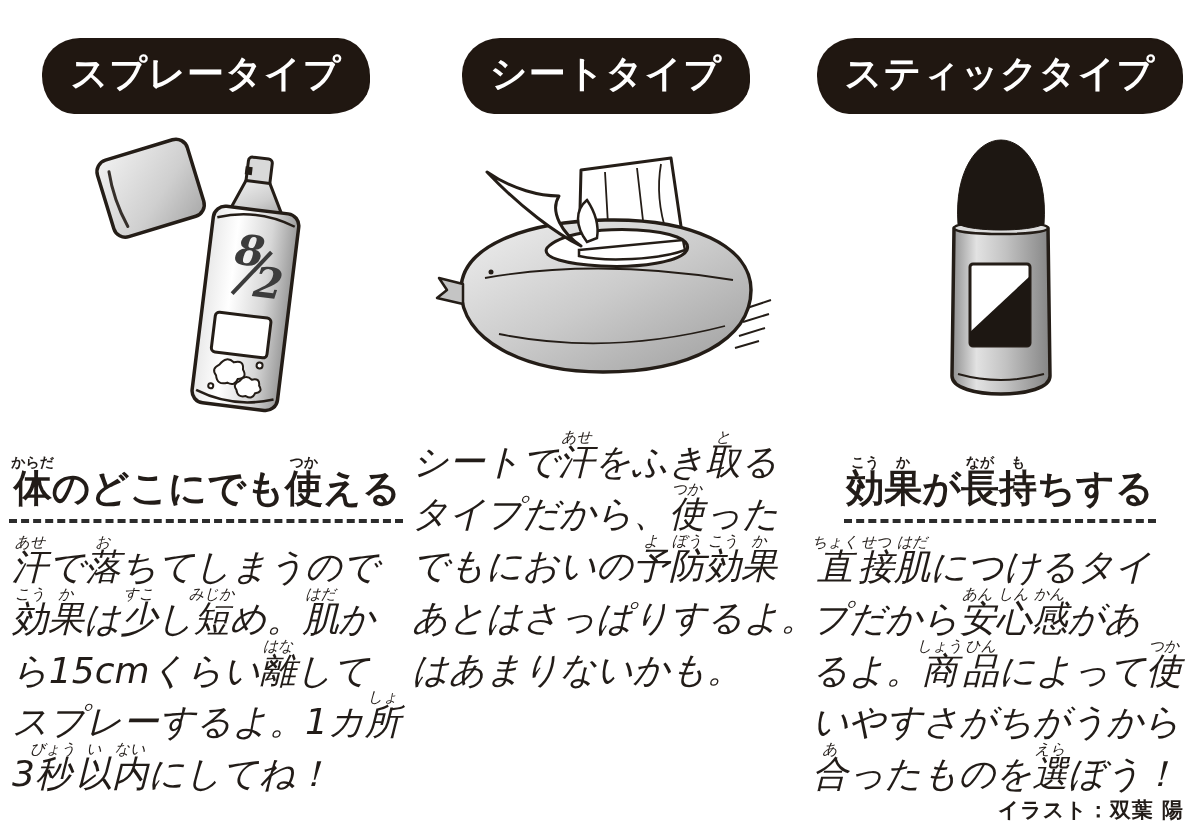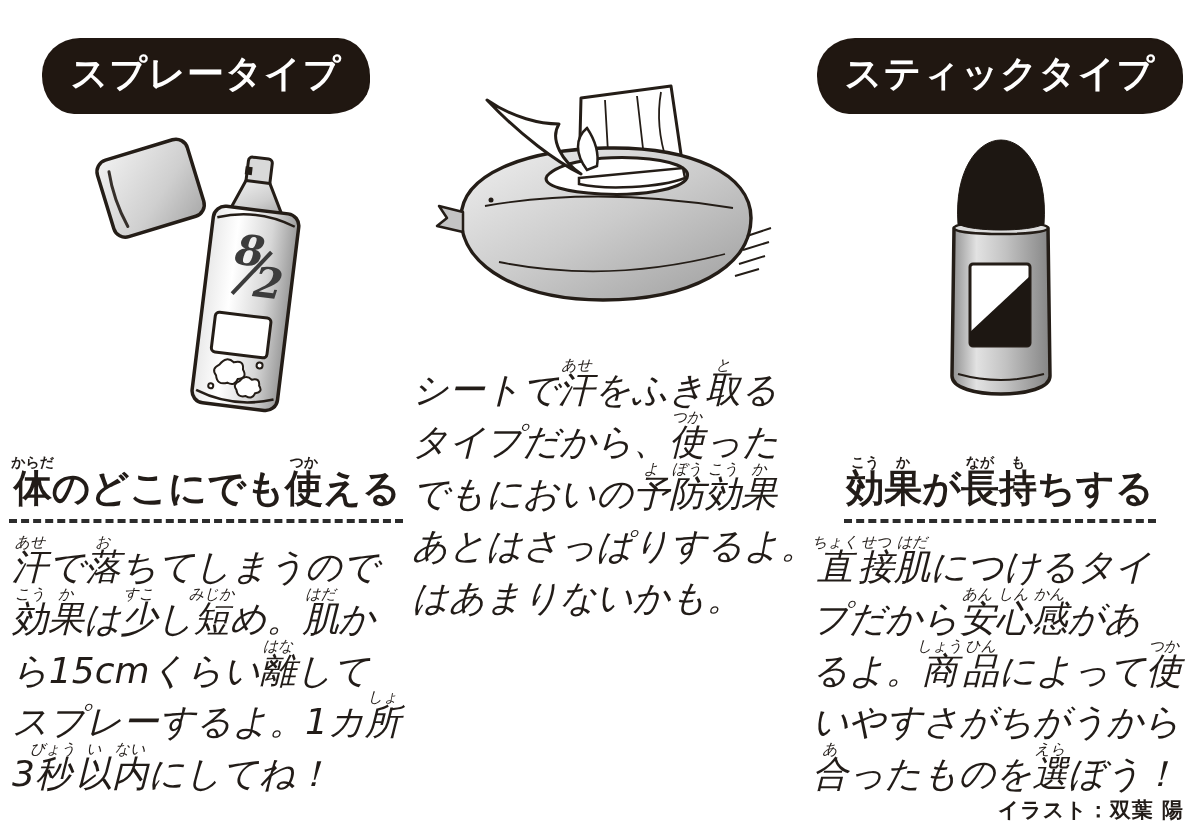--- a/index.html
+++ b/index.html
@@ -139,20 +139,21 @@
     <div class="body">
         <div class="body-line"><ruby>汗<rt>あせ</rt></ruby>で<ruby>落<rt>お</rt></ruby>ちてしまうので</div>
         <div class="body-line"><ruby>効<rt>こう</rt></ruby><ruby>果<rt>か</rt></ruby>は<ruby>少<rt>すこ</rt></ruby>し<ruby>短<rt>みじか</rt></ruby>め。<ruby>肌<rt>はだ</rt></ruby>か</div>
         <div class="body-line">ら15cmくらい<ruby>離<rt>はな</rt></ruby>して</div>
         <div class="body-line">スプレーするよ。1カ<ruby>所<rt>しょ</rt></ruby></div>
         <div class="body-line">3<ruby>秒<rt>びょう</rt></ruby><ruby>以<rt>い</rt></ruby><ruby>内<rt>ない</rt></ruby>にしてね！</div>
       </div>
   </section>
 
   <section class="column">
+    <div class="badge">シートタイプ</div>
     <div class="illust">
       <svg width="355" height="265" viewBox="0 0 355 265">
         <defs>
           <linearGradient id="packGrad" x1="0" y1="0" x2="1" y2="1">
             <stop offset="0" stop-color="#f0f0f0"></stop>
               <stop offset="0.5" stop-color="#cbcbcb"></stop>
             <stop offset="1" stop-color="#9d9d9d"></stop>
           </linearGradient>
         </defs>
 

